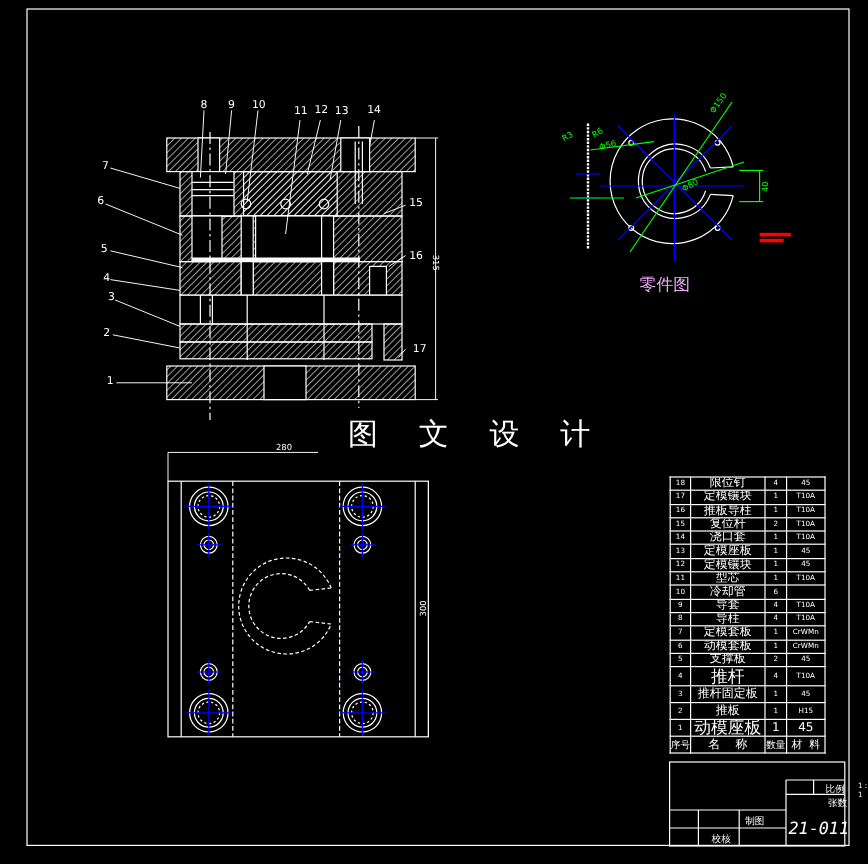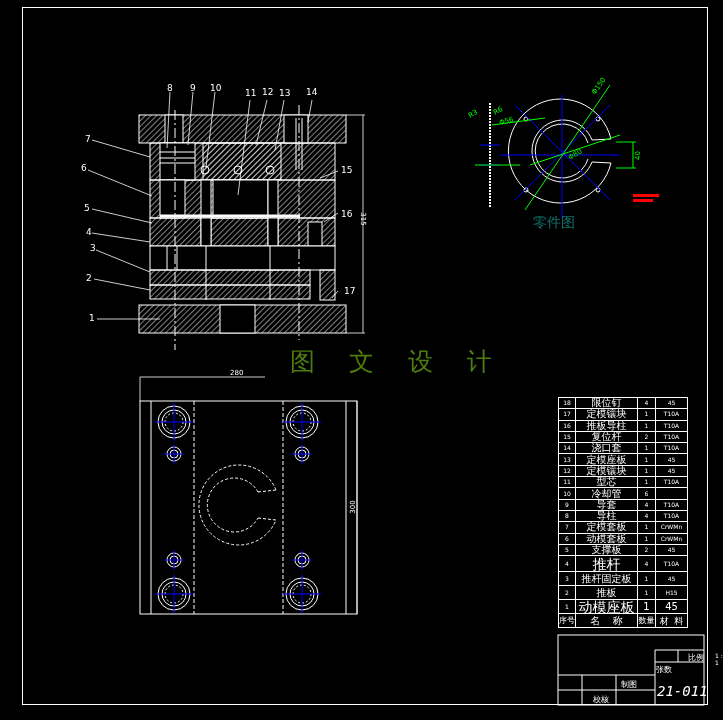--- a/index.html
+++ b/index.html
@@ -6,22 +6,22 @@
   body{width:723px;height:720px;position:relative;overflow:hidden;font-family:"DejaVu Sans",sans-serif;color:#fff;}
   #frame{position:absolute;left:22px;top:7px;width:686px;height:698px;border:1px solid #fff;box-sizing:border-box;}
   svg{position:absolute;left:0;top:0;}
   .bom{position:absolute;left:558px;top:397px;width:130px;border-collapse:collapse;font-size:9px;}
   .bom td{border:1px solid #fff;height:10.3px;padding:0;text-align:center;line-height:10px;color:#fff;white-space:nowrap;overflow:hidden;}
   .bom td.no{width:16px;font-size:6px;}
   .bom td.nm{width:61px;font-size:10px;}
   .bom td.qt{width:17px;font-size:6px;}
   .bom td.mt{font-size:6px;}
   .bom tr.big td.nm{font-size:14px;}
-  .title-big{position:absolute;left:290px;top:345px;font-family:"DejaVu Serif",serif;font-size:25px;letter-spacing:13px;color:#4d7c0f;}
-  .part-cap{position:absolute;left:533px;top:214px;font-size:14px;color:#0f766e;}
+  .title-big{position:absolute;left:290px;top:345px;font-family:"DejaVu Serif",serif;font-size:25px;letter-spacing:13px;color:#ffffff;}
+  .part-cap{position:absolute;left:533px;top:229px;font-size:14px;color:#f0abfc;}
   .tbtxt{position:absolute;font-size:8px;color:#fff;padding-left:31px;}
   .drawno{position:absolute;left:657px;top:683px;font-size:14px;color:#fff;font-family:"DejaVu Sans Mono",monospace;font-style:italic;}
   .lbl{position:absolute;font-size:9px;color:#fff;}
 </style>
 </head>
 <body>
 
 <div id="frame"></div>
 
 <svg width="723" height="720">
@@ -356,17 +356,17 @@
         <td class="no" style="font-size:8px">序号</td>
         <td class="nm" style="white-space:pre">名    称</td>
         <td class="qt" style="font-size:8px">数量</td>
         <td class="mt" style="font-size:9px;white-space:pre">材  料</td>
       </tr>
   </tbody>
 </table>
 
 <span class="tbtxt" style="left:657px;top:652px">比例</span>
 <span class="tbtxt" style="left:684px;top:652px;font-size:6px">1 : 1</span>
-<span class="tbtxt" style="left:625px;top:664px">张数</span>
+<span class="tbtxt" style="left:659px;top:664px">张数</span>
 <span class="tbtxt" style="left:711px;top:664px">共一张</span>
 <span class="tbtxt" style="left:590px;top:679px">制图</span>
 <span class="tbtxt" style="left:562px;top:694px">校核</span>
 <div class="drawno">21-011</div>
 
 </body></html>

